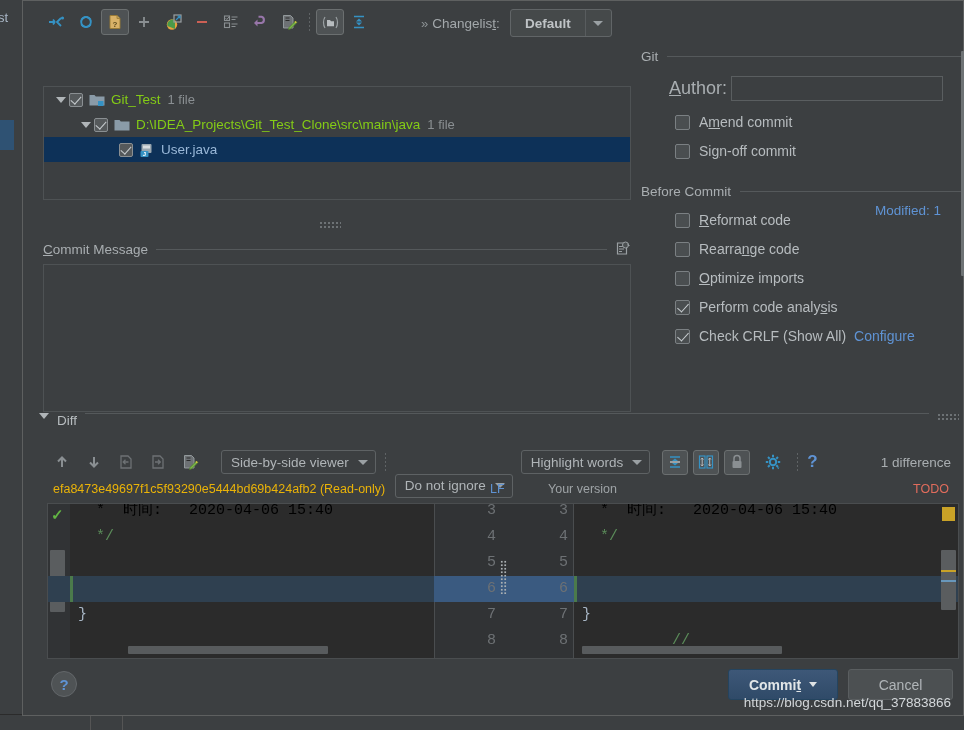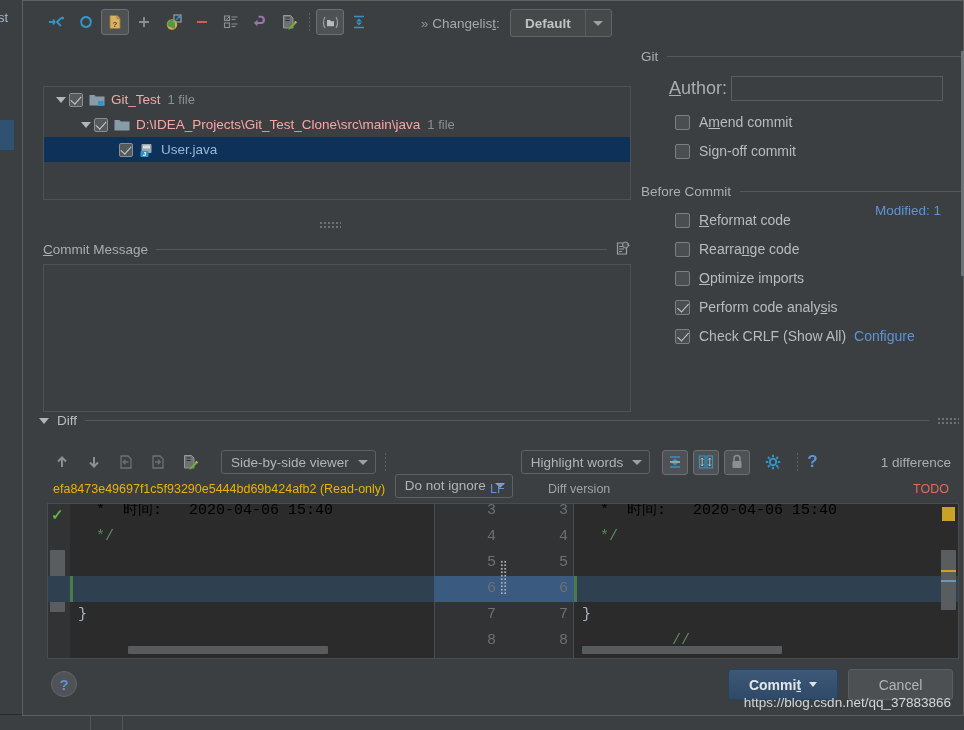--- a/index.html
+++ b/index.html
@@ -100,21 +100,21 @@
           border-top:6px solid #b0b5b8; display:block; }
   .cb {
     width:14px; height:14px; flex:0 0 14px; border:1px solid #8a8f92; border-radius:2px;
     background:#55595b; position:relative; margin-right:6px;
   }
   .cb.checked::after {
     content:''; position:absolute; left:3px; top:0px; width:5px; height:9px;
     border:solid #c8cdd0; border-width:0 1.8px 1.8px 0; transform:rotate(42deg);
   }
   .ficon { width:17px; height:14px; flex:0 0 17px; margin-right:5px; position:relative; }
-  .tname { color:#fca5a5; }
+  .tname { color:#84cc16; }
   .tname.file { color:#9ab8d8; }
   .tcount { color:#8a8f92; margin-left:7px; font-size:13px; }
 
   .modified-lbl {
     position:absolute; right:22px; top:202px; font-size:13.5px; color:#5f93d4;
   }
   .grip {
     position:absolute; left:296px; top:220px; width:22px; height:8px;
     background:radial-gradient(circle, #6d7275 1px, transparent 1px);
     background-size:4px 4px;
@@ -155,21 +155,21 @@
   .chk-lbl { font-size:14px; color:#b7bcbf; }
   .chk-lbl u { text-decoration:underline; }
   .configure-link { font-size:14px; color:#5f93d4; margin-left:8px; cursor:pointer; }
   .rp-scroll {
     position:absolute; right:-5px; top:2px; width:9px; height:225px;
     background:#6e7375; border-radius:1px; cursor:pointer;
   }
 
   
   .diff-head {
-    position:absolute; left:16px; top:412px; width:920px; display:flex; align-items:center; gap:8px;
+    position:absolute; left:16px; top:412px; width:920px; display:flex; gap:8px;
   }
   .diff-tw i { width:0;height:0;border-left:5px solid transparent;border-right:5px solid transparent;
                border-top:6px solid #b0b5b8; display:block; }
   .diff-title { font-size:13.5px; color:#b7bcbf; }
   .diff-rule { flex:1 1 auto; height:1px; background:#55595b; }
   .diff-grip { width:22px; height:8px; flex:0 0 22px;
     background:radial-gradient(circle, #6d7275 1px, transparent 1px); background-size:4px 4px; }
 
   .diff-toolbar {
     position:absolute; left:24px; top:445px; width:912px; height:32px;
@@ -576,21 +576,21 @@
         </svg>
       </div>
       <div class="dsep"></div>
       <div class="qmark">?</div>
       <div class="diffcount">1 difference</div>
     </div>
 
     <div class="diff-info">
       <span class="dinfo-hash">efa8473e49697f1c5f93290e5444bd69b424afb2 (Read-only)</span>
       <span class="dinfo-lf">LF</span>
-      <span class="dinfo-your">Diff version</span>
+      <span class="dinfo-your">Your version</span>
       <span class="dinfo-crlf">TODO</span>
     </div>
 
     <div class="diff-wrap">
 
       <div class="ed ed-left">
         <div class="markerbar"></div>
         <div class="check-mark">✓</div>
         <div class="scroll-thumb-v"></div>
         <div class="conn-line" style="top:72px;"></div>

